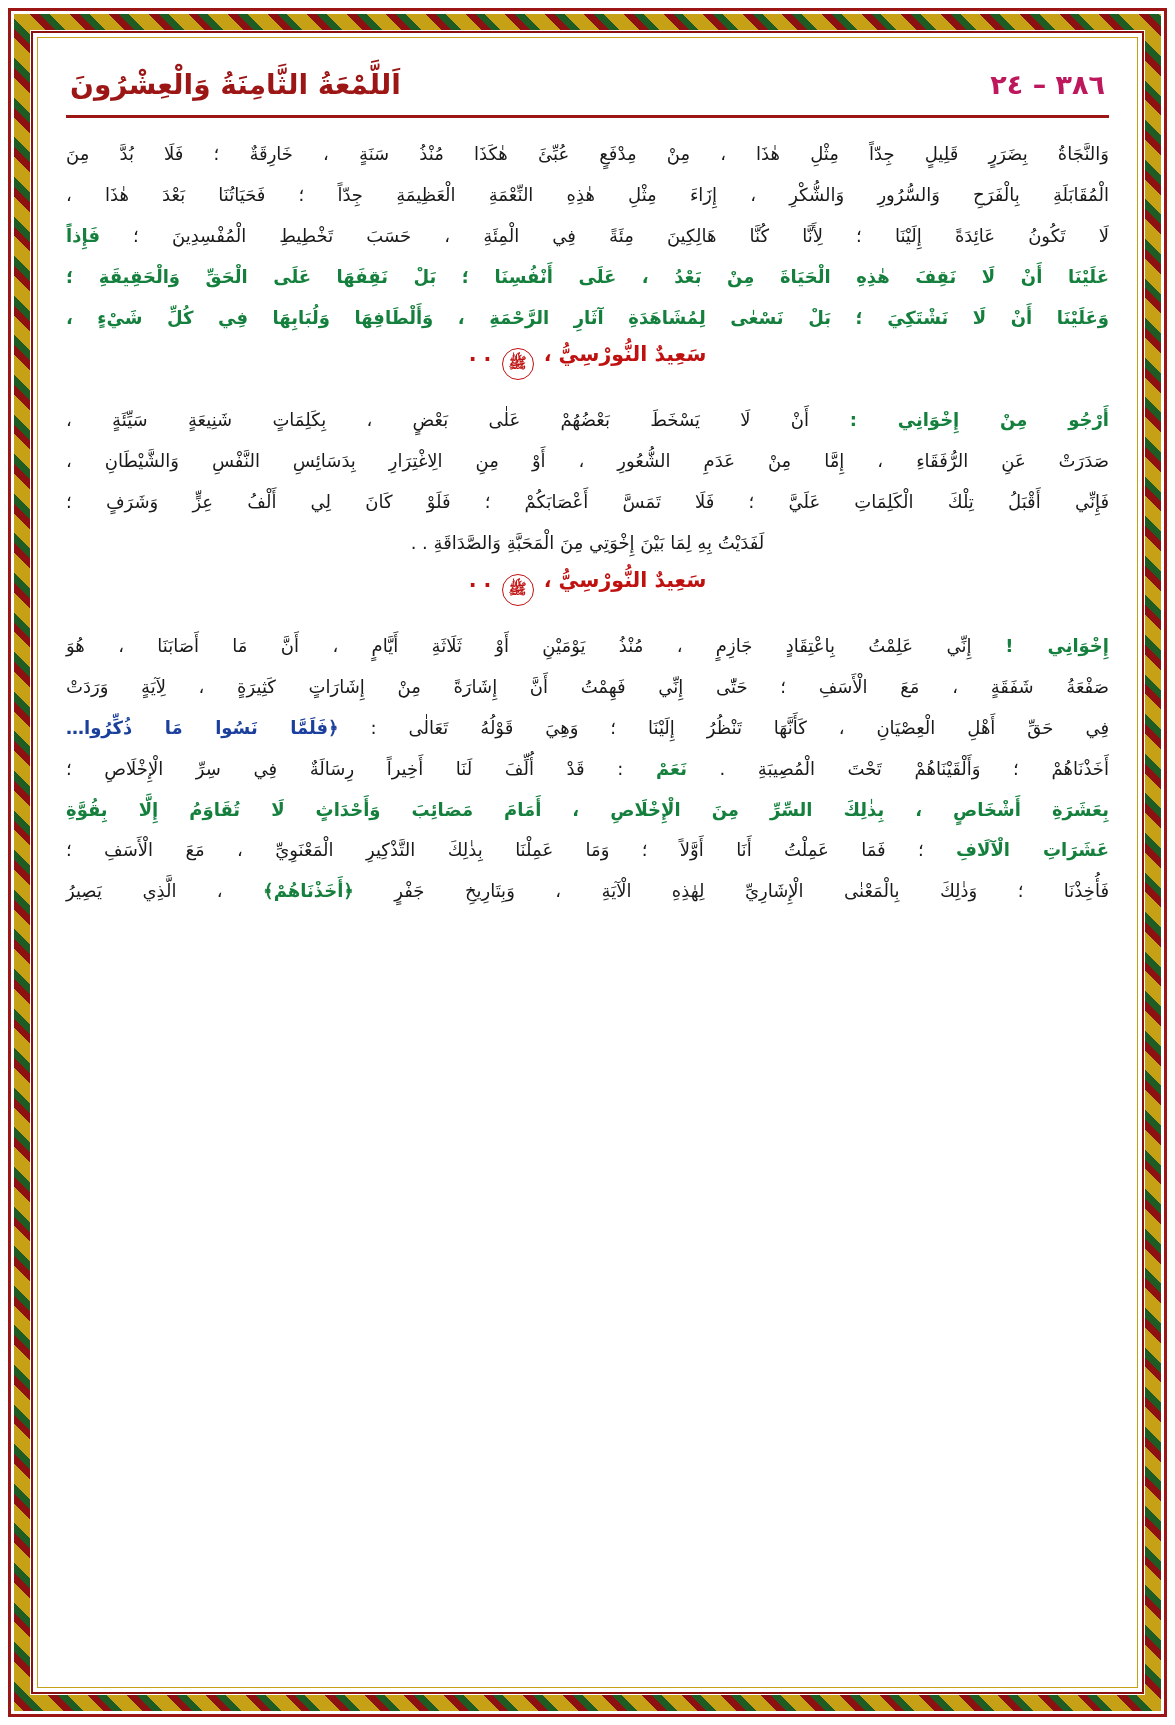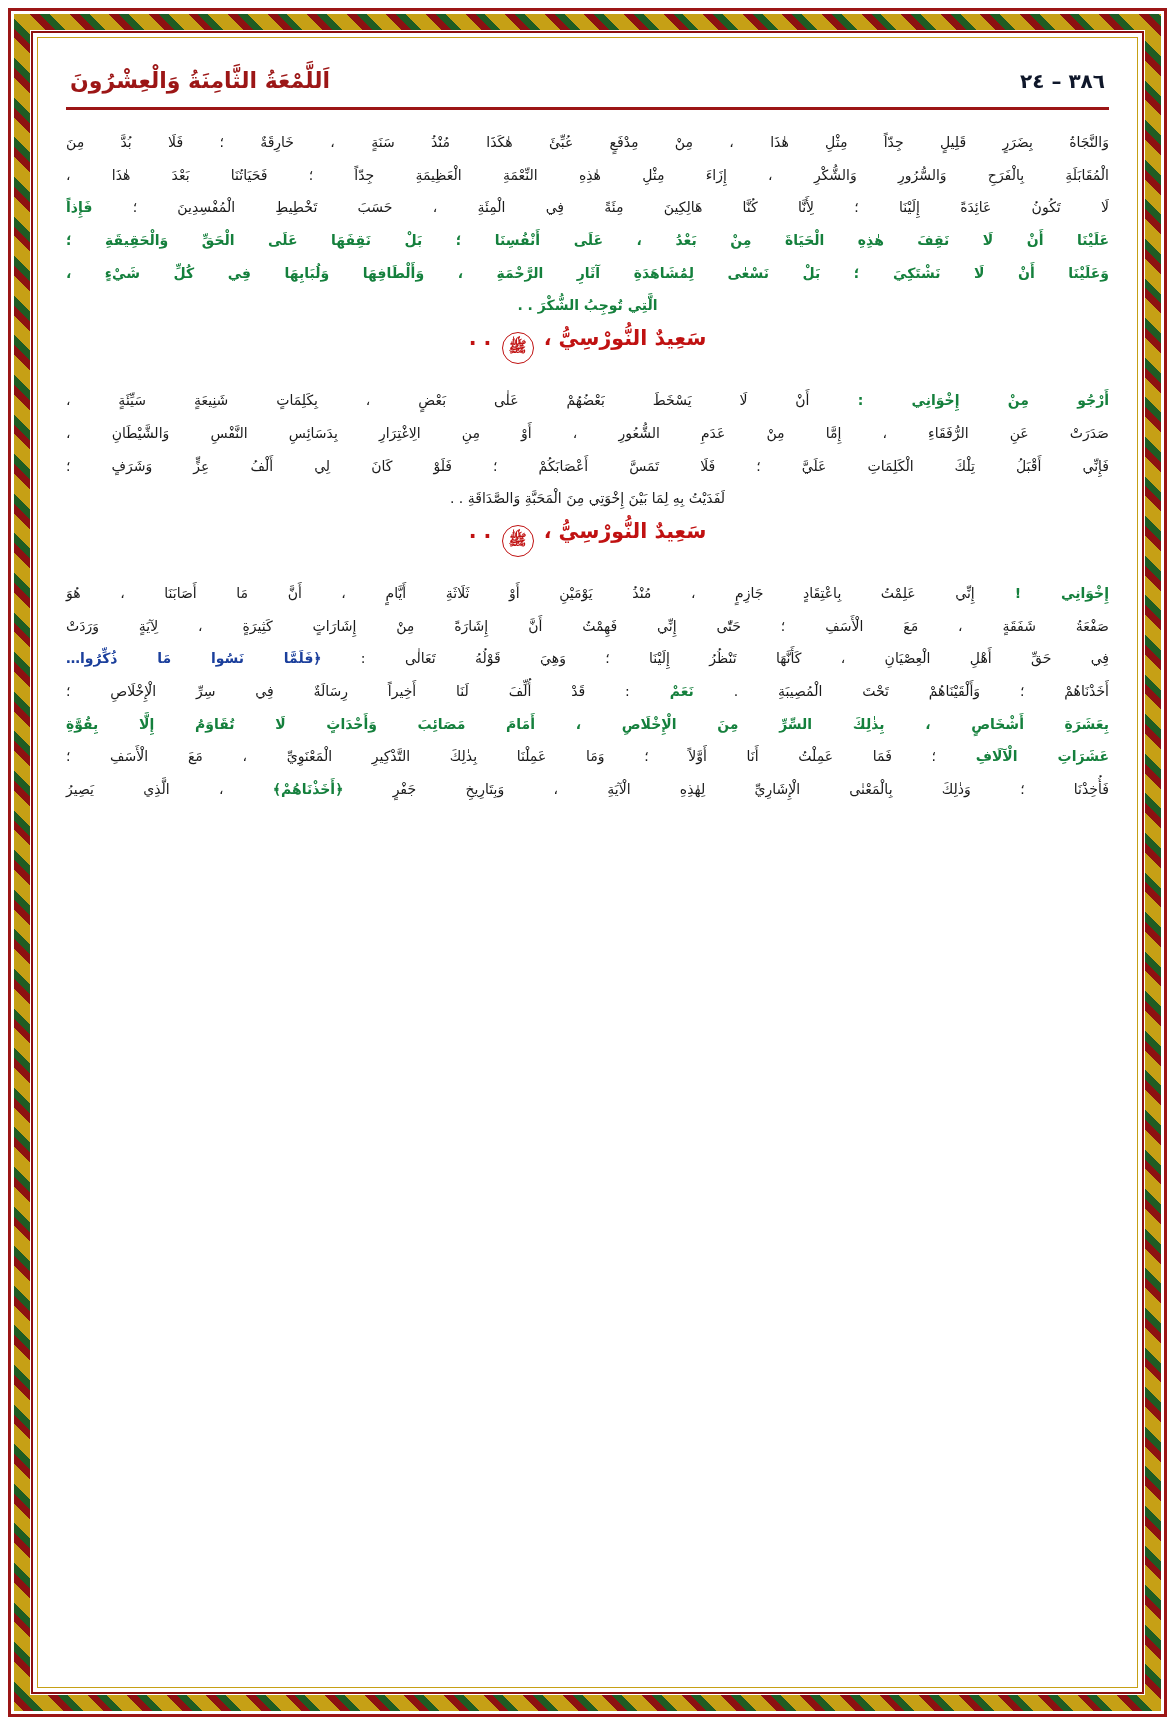--- a/index.html
+++ b/index.html
@@ -71,47 +71,47 @@
   
   .header {
     display: flex;
     flex-direction: row;
     align-items: baseline;
     justify-content: space-between;
     padding: 16px 22px 0 22px;
   }
   .header-title {
     color: #9c1616;
-    font-size: 22px;
+    font-size: 28px;
     font-weight: bold;
     letter-spacing: 0px;
     white-space: nowrap;
   }
   .header-page {
-    color: #0f172a;
-    font-size: 20px;
+    color: #be185d;
+    font-size: 27px;
     font-weight: bold;
     white-space: nowrap;
     direction: rtl;
   }
   .header-rule {
     margin: 14px 18px 0 18px;
     height: 3px;
     background: #9c1616;
   }
 
   
   .body {
     padding: 18px 18px 0 18px;
     direction: rtl;
     text-align: justify;
     text-align-last: center;
   }
   .para {
-    font-size: 14px;
+    font-size: 18px;
     line-height: 2.05;
     color: #1a1a1a;
     margin: 0 0 4px 0;
     text-align: justify;
     text-align-last: justify;
   }
   .para.center-last { text-align-last: center; }
   .red { color: #15803d; font-weight: bold; }
   .blue { color: #1b3f9c; font-weight: bold; }
   .sig {
@@ -156,21 +156,20 @@
     </div>
     <div class="header-rule"></div>
 
     <div class="body" id="body-root">
         <div>
           <p class="para"><span>وَالنَّجَاةُ بِضَرَرٍ قَلِيلٍ جِدّاً مِثْلِ هٰذَا ، مِنْ مِدْفَعٍ عُبِّئَ هٰكَذَا مُنْذُ سَنَةٍ ، خَارِقَةٌ ؛ فَلَا بُدَّ مِنَ</span></p>
           <p class="para"><span>الْمُقَابَلَةِ بِالْفَرَحِ وَالسُّرُورِ وَالشُّكْرِ ، إِزَاءَ مِثْلِ هٰذِهِ النِّعْمَةِ الْعَظِيمَةِ جِدّاً ؛ فَحَيَاتُنَا بَعْدَ هٰذَا ،</span></p>
           <p class="para"><span>لَا تَكُونُ عَائِدَةً إِلَيْنَا ؛ لِأَنَّا كُنَّا هَالِكِينَ مِئَةً فِي الْمِئَةِ ، حَسَبَ تَخْطِيطِ الْمُفْسِدِينَ ؛ </span><span class="red">فَإِذاً</span></p>
           <p class="para"><span class="red">عَلَيْنَا أَنْ لَا نَقِفَ هٰذِهِ الْحَيَاةَ مِنْ بَعْدُ ، عَلَى أَنْفُسِنَا ؛ بَلْ نَقِفَهَا عَلَى الْحَقِّ وَالْحَقِيقَةِ ؛</span></p>
           <p class="para"><span class="red">وَعَلَيْنَا أَنْ لَا نَشْتَكِيَ ؛ بَلْ نَسْعٰى لِمُشَاهَدَةِ آثَارِ الرَّحْمَةِ ، وَأَلْطَافِهَا وَلُبَابِهَا فِي كُلِّ شَيْءٍ ،</span></p>
-          <p class="para center-last"><span class="red">الَّتِي تُوجِبُ الشُّكْرَ . .</span></p>
           <div class="sig"><span>سَعِيدٌ النُّورْسِيُّ ،</span> <span class="honorific">ﷺ</span> <span>. .</span></div>
         </div>
         <div>
           <p class="para"><span class="red">أَرْجُو مِنْ إِخْوَانِي : </span><span>أَنْ لَا يَسْخَطَ بَعْضُهُمْ عَلٰى بَعْضٍ ، بِكَلِمَاتٍ شَنِيعَةٍ سَيِّئَةٍ ،</span></p>
           <p class="para"><span>صَدَرَتْ عَنِ الرُّفَقَاءِ ، إِمَّا مِنْ عَدَمِ الشُّعُورِ ، أَوْ مِنِ الِاغْتِرَارِ بِدَسَائِسِ النَّفْسِ وَالشَّيْطَانِ ،</span></p>
           <p class="para"><span>فَإِنِّي أَقْبَلُ تِلْكَ الْكَلِمَاتِ عَلَيَّ ؛ فَلَا تَمَسَّ أَعْصَابَكُمْ ؛ فَلَوْ كَانَ لِي أَلْفُ عِزٍّ وَشَرَفٍ ؛</span></p>
           <p class="para center-last"><span>لَفَدَيْتُ بِهِ لِمَا بَيْنَ إِخْوَتِي مِنَ الْمَحَبَّةِ وَالصَّدَاقَةِ . .</span></p>
           <div class="sig"><span>سَعِيدٌ النُّورْسِيُّ ،</span> <span class="honorific">ﷺ</span> <span>. .</span></div>
         </div>
         <div>

